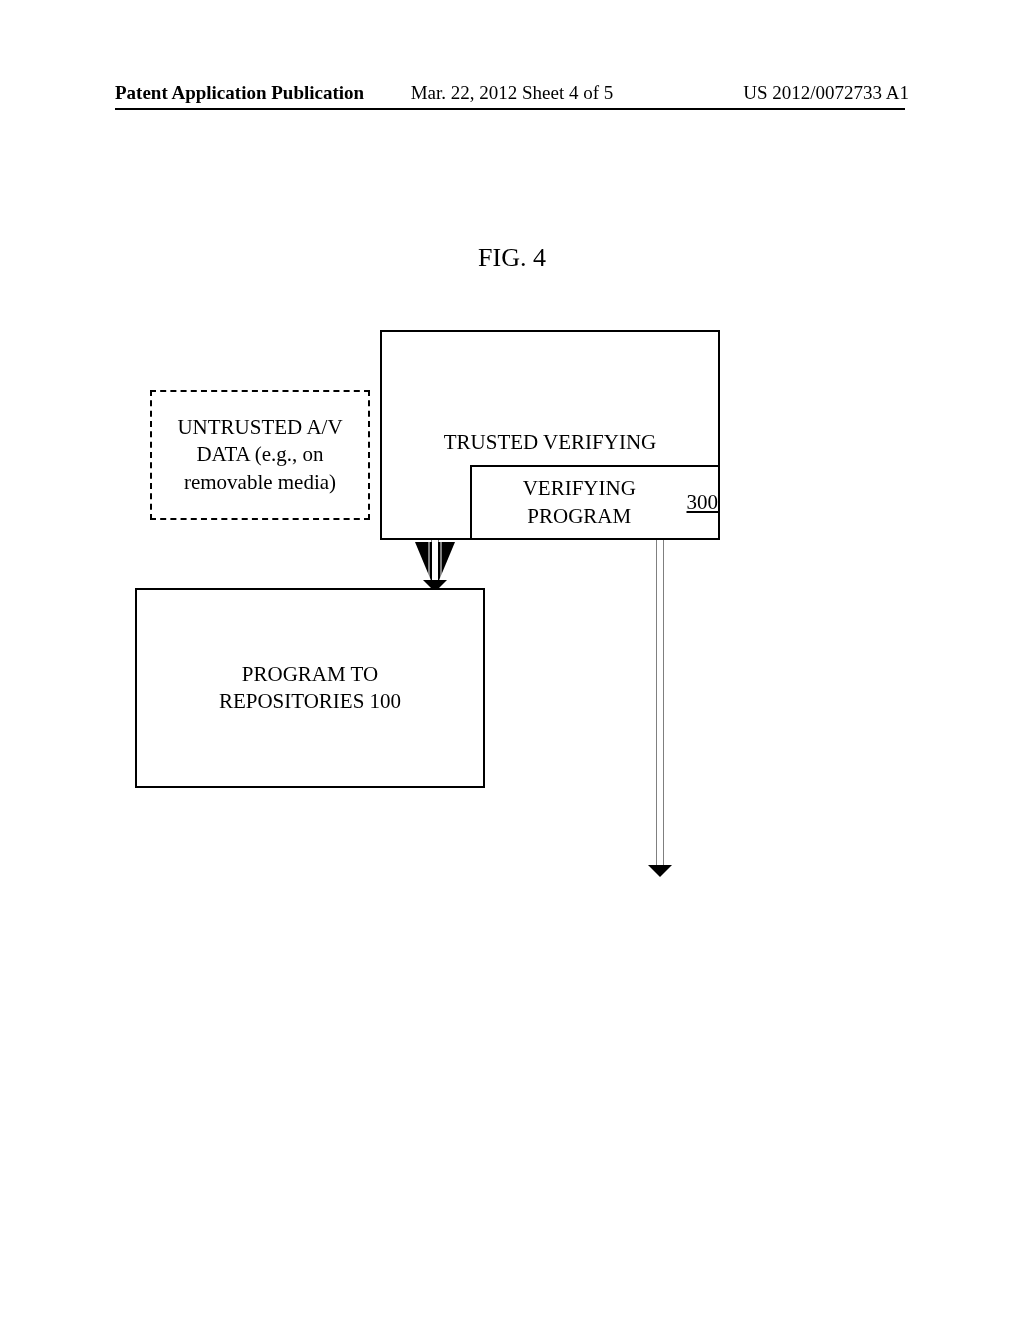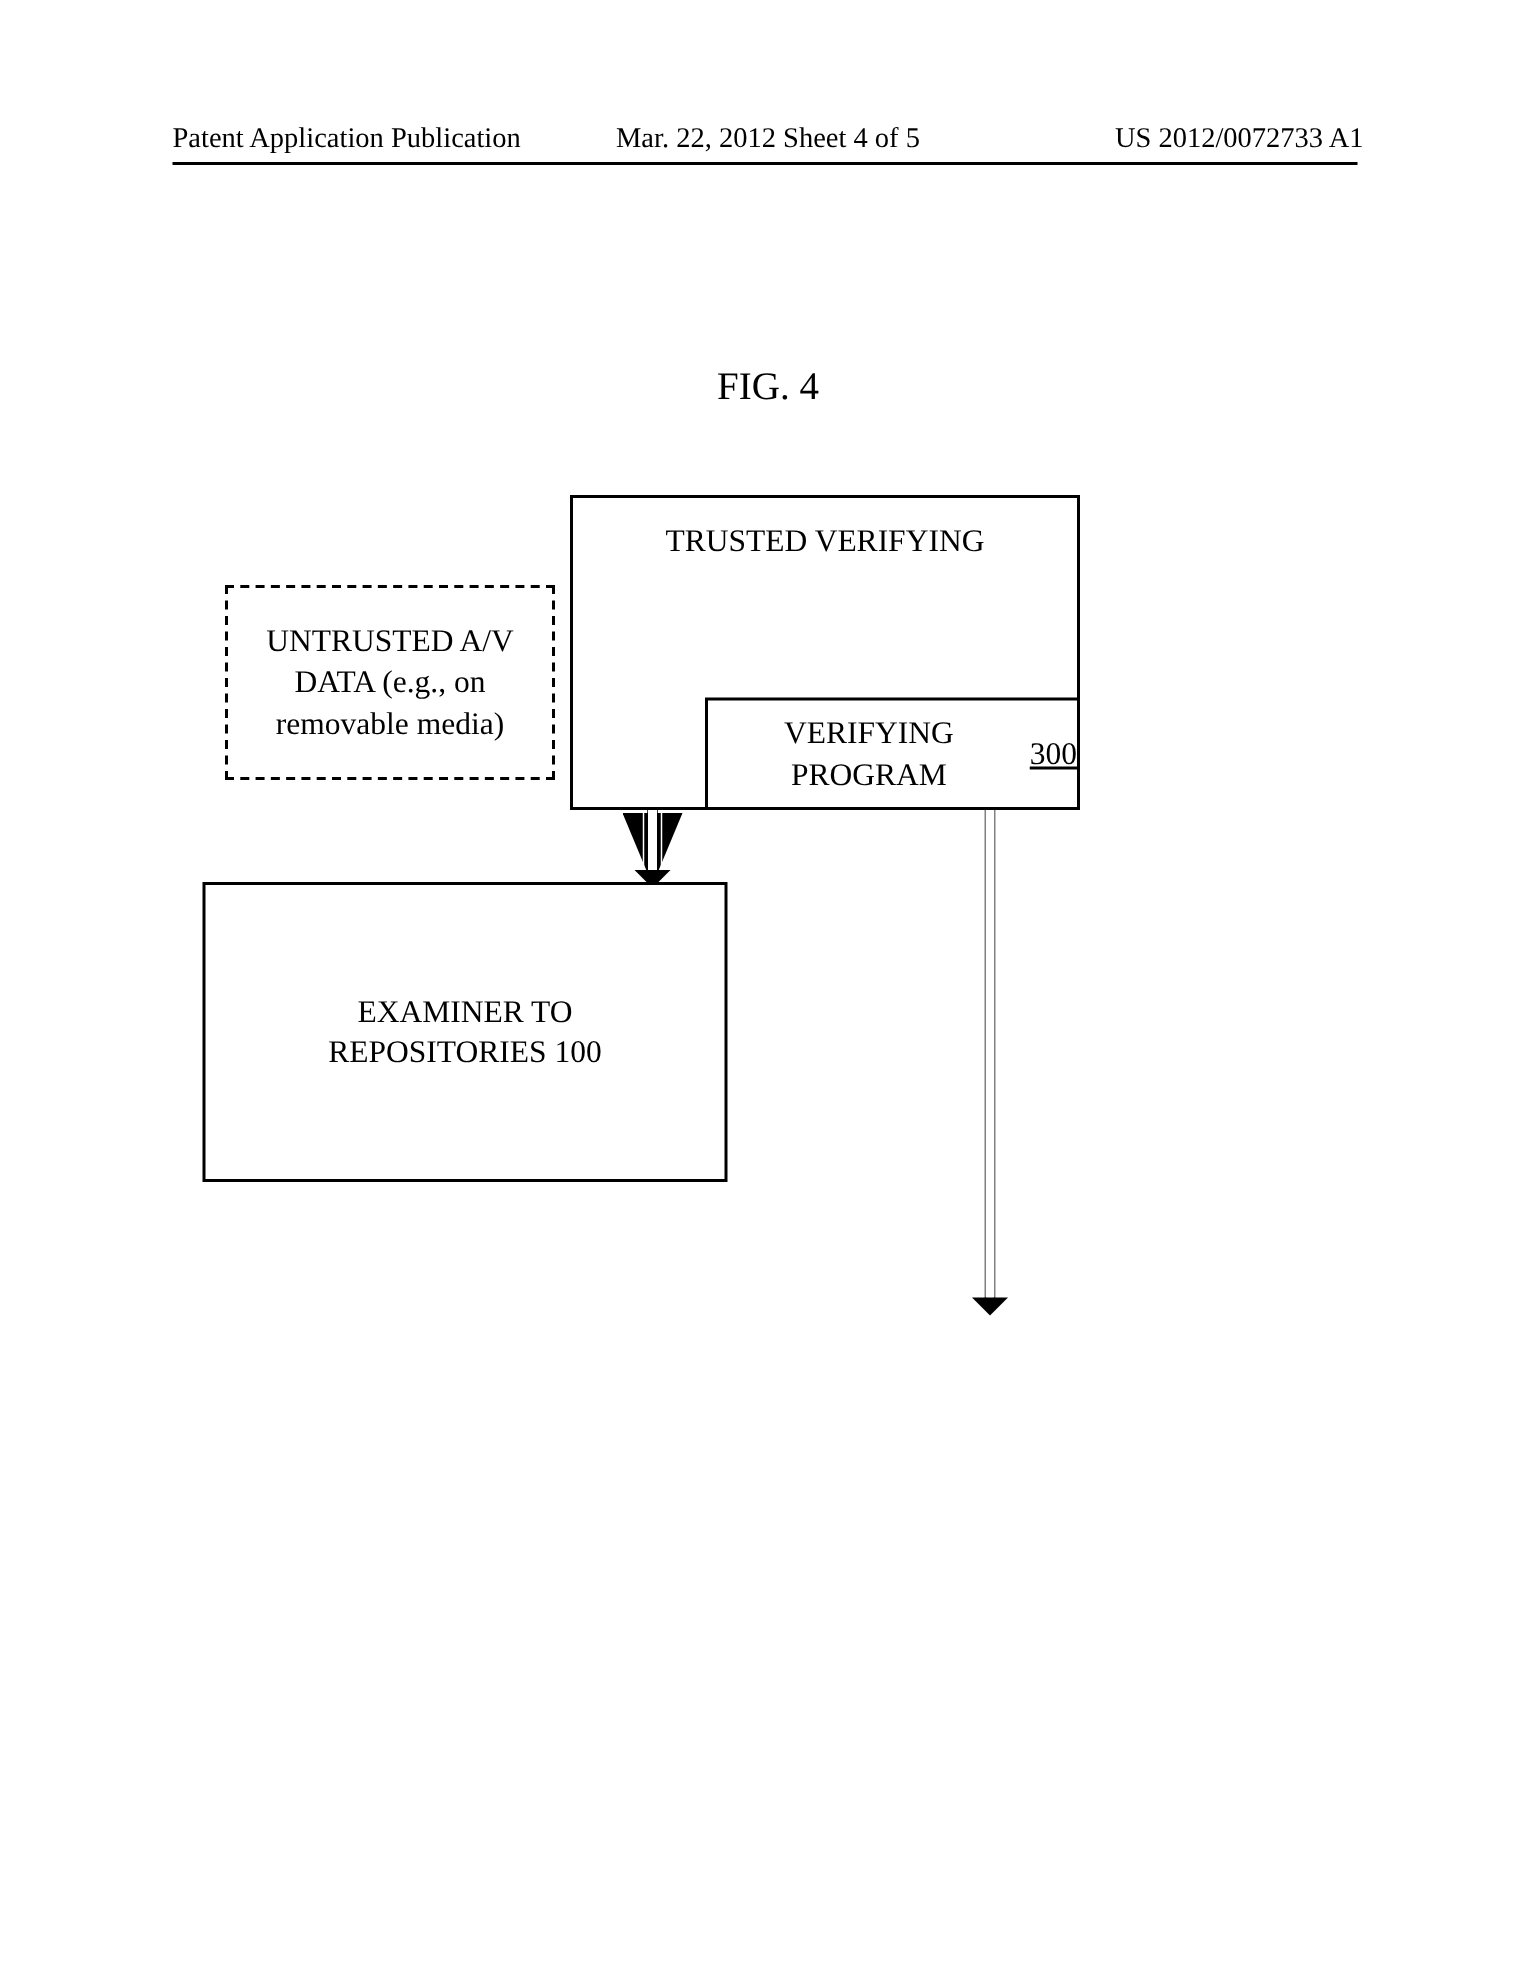--- a/index.html
+++ b/index.html
@@ -18,21 +18,21 @@
     position: absolute;
     top: 82px;
     left: 0;
     width: 100%;
     padding: 0 115px;
     display: flex;
     justify-content: space-between;
     font-size: 19px;
   }
   .header .left {
-    font-weight: normal;
+    font-weight: bold;
   }
   .header .center {
     position: absolute;
     left: 50%;
     transform: translateX(-50%);
   }
   .header-line {
     position: absolute;
     top: 108px;
     left: 115px;
@@ -73,21 +73,21 @@
     height: 130px;
     z-index: 2;
   }
   .box-trusted {
     border: 2px solid black;
     left: 265px;
     top: 0px;
     width: 340px;
     height: 210px;
     padding-top: 15px;
-    justify-content: space-between;
+    justify-content: center;
   }
   .box-verifying-program {
     border: 2px solid black;
     position: absolute;
     bottom: -2px;
     right: -2px;
     width: 250px;
     height: 75px;
     display: flex;
     flex-direction: row;
@@ -163,18 +163,18 @@
 
   <div class="box box-trusted">
     <div>TRUSTED VERIFYING</div>
     <div class="box-verifying-program">
       <div>VERIFYING PROGRAM</div>
       <div class="underline">300</div>
     </div>
   </div>
 
   <div class="box box-connect">
-    <div>EXAMINER TO</div>
+    <div>PROGRAM TO</div>
     <div>REPOSITORIES 100</div>
   </div>
 
 
 </div>
 
 </body></html>

